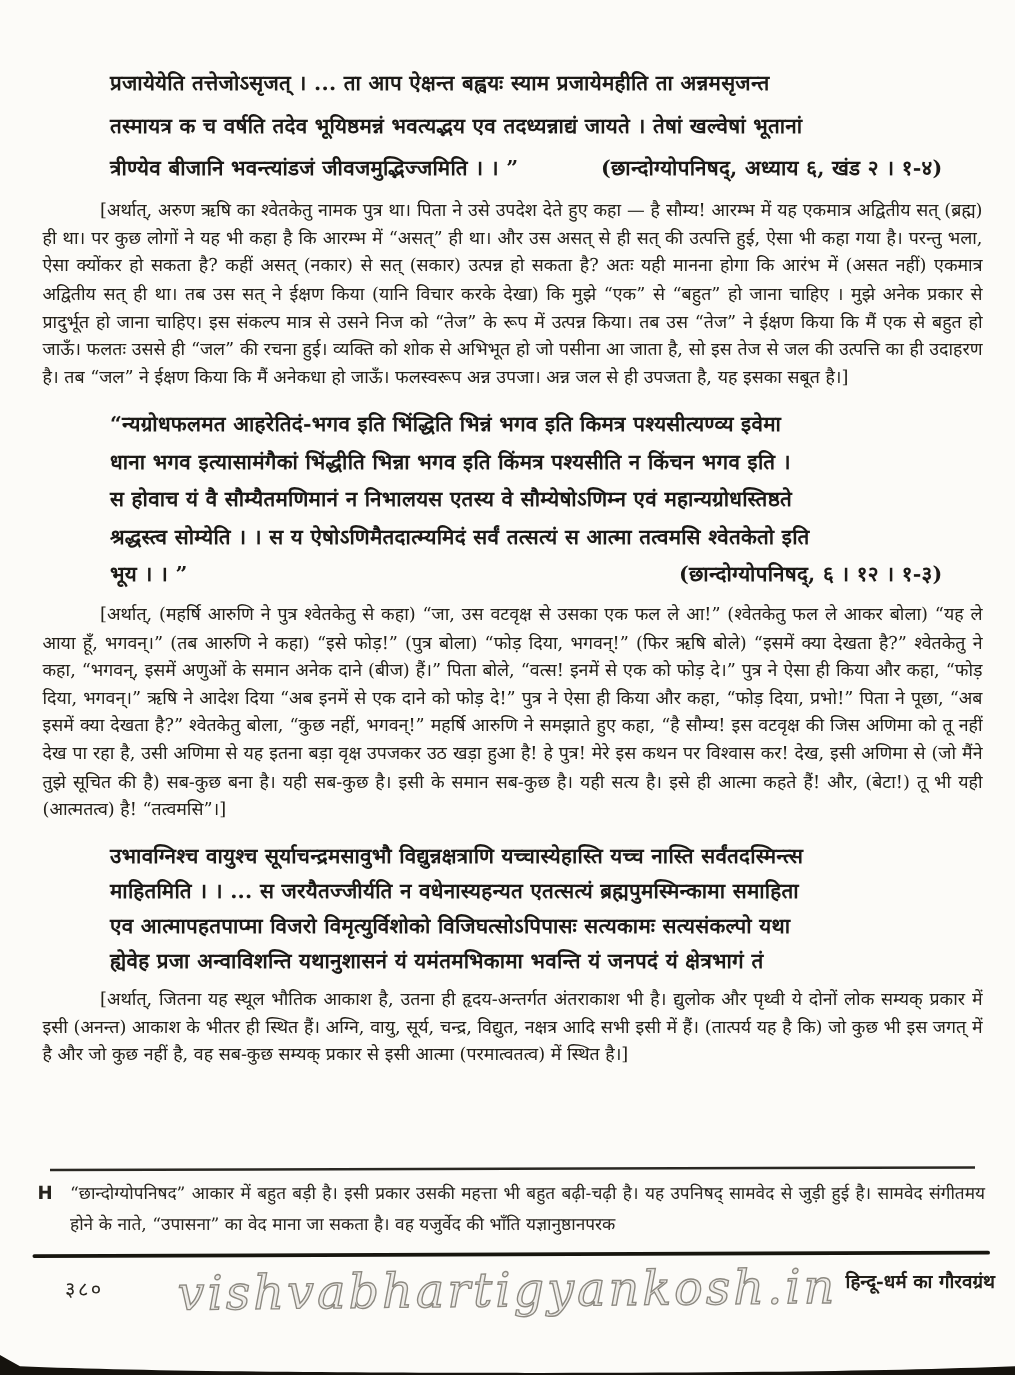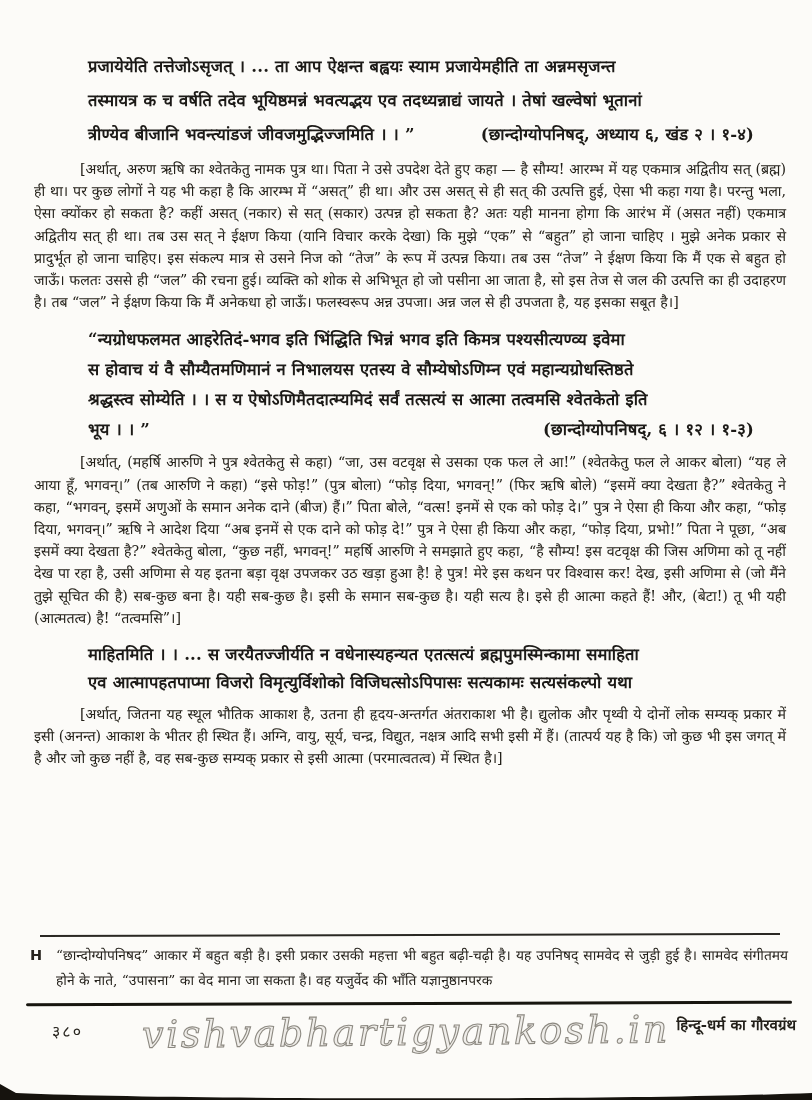--- a/index.html
+++ b/index.html
@@ -107,33 +107,36 @@
       <div class="vline vline-last">
         <span>त्रीण्येव बीजानि भवन्त्यांडजं जीवजमुद्भिज्जमिति । । ”</span>
         <span class="citation">(छान्दोग्योपनिषद्, अध्याय ६, खंड २ । १-४)</span>
       </div>
     </section>
 
     <p class="commentary">[अर्थात्, अरुण ऋषि का श्वेतकेतु नामक पुत्र था। पिता ने उसे उपदेश देते हुए कहा — है सौम्य! आरम्भ में यह एकमात्र अद्वितीय सत् (ब्रह्म) ही था। पर कुछ लोगों ने यह भी कहा है कि आरम्भ में “असत्” ही था। और उस असत् से ही सत् की उत्पत्ति हुई, ऐसा भी कहा गया है। परन्तु भला, ऐसा क्योंकर हो सकता है? कहीं असत् (नकार) से सत् (सकार) उत्पन्न हो सकता है? अतः यही मानना होगा कि आरंभ में (असत नहीं) एकमात्र अद्वितीय सत् ही था। तब उस सत् ने ईक्षण किया (यानि विचार करके देखा) कि मुझे “एक” से “बहुत” हो जाना चाहिए । मुझे अनेक प्रकार से प्रादुर्भूत हो जाना चाहिए। इस संकल्प मात्र से उसने निज को “तेज” के रूप में उत्पन्न किया। तब उस “तेज” ने ईक्षण किया कि मैं एक से बहुत हो जाऊँ। फलतः उससे ही “जल” की रचना हुई। व्यक्ति को शोक से अभिभूत हो जो पसीना आ जाता है, सो इस तेज से जल की उत्पत्ति का ही उदाहरण है। तब “जल” ने ईक्षण किया कि मैं अनेकधा हो जाऊँ। फलस्वरूप अन्न उपजा। अन्न जल से ही उपजता है, यह इसका सबूत है।]</p>
 
     <section class="verse verse-2">
       <div class="vline">“न्यग्रोधफलमत आहरेतिदं-भगव इति भिंद्धिति भिन्नं भगव इति किमत्र पश्यसीत्यण्व्य इवेमा</div>
+      <div class="vline">धाना भगव इत्यासामंगैकां भिंद्धीति भिन्ना भगव इति किंमत्र पश्यसीति न किंचन भगव इति ।</div>
       <div class="vline">स होवाच यं वै सौम्यैतमणिमानं न निभालयस एतस्य वे सौम्येषोऽणिम्न एवं महान्यग्रोधस्तिष्ठते</div>
       <div class="vline">श्रद्धस्त्व सोम्येति । । स य ऐषोऽणिमैतदात्म्यमिदं सर्वं तत्सत्यं स आत्मा तत्वमसि श्वेतकेतो इति</div>
       <div class="vline vline-last">
         <span>भूय । । ”</span>
         <span class="citation">(छान्दोग्योपनिषद्, ६ । १२ । १-३)</span>
       </div>
     </section>
 
     <p class="commentary">[अर्थात्, (महर्षि आरुणि ने पुत्र श्वेतकेतु से कहा) “जा, उस वटवृक्ष से उसका एक फल ले आ!” (श्वेतकेतु फल ले आकर बोला) “यह ले आया हूँ, भगवन्।” (तब आरुणि ने कहा) “इसे फोड़!” (पुत्र बोला) “फोड़ दिया, भगवन्!” (फिर ऋषि बोले) “इसमें क्या देखता है?” श्वेतकेतु ने कहा, “भगवन्, इसमें अणुओं के समान अनेक दाने (बीज) हैं।” पिता बोले, “वत्स! इनमें से एक को फोड़ दे।” पुत्र ने ऐसा ही किया और कहा, “फोड़ दिया, भगवन्।” ऋषि ने आदेश दिया “अब इनमें से एक दाने को फोड़ दे!” पुत्र ने ऐसा ही किया और कहा, “फोड़ दिया, प्रभो!” पिता ने पूछा, “अब इसमें क्या देखता है?” श्वेतकेतु बोला, “कुछ नहीं, भगवन्!” महर्षि आरुणि ने समझाते हुए कहा, “है सौम्य! इस वटवृक्ष की जिस अणिमा को तू नहीं देख पा रहा है, उसी अणिमा से यह इतना बड़ा वृक्ष उपजकर उठ खड़ा हुआ है! हे पुत्र! मेरे इस कथन पर विश्वास कर! देख, इसी अणिमा से (जो मैंने तुझे सूचित की है) सब-कुछ बना है। यही सब-कुछ है। इसी के समान सब-कुछ है। यही सत्य है। इसे ही आत्मा कहते हैं! और, (बेटा!) तू भी यही (आत्मतत्व) है! “तत्वमसि”।]</p>
 
     <section class="verse verse-3">
+      <div class="vline">उभावग्निश्च वायुश्च सूर्याचन्द्रमसावुभौ विद्युन्नक्षत्राणि यच्चास्येहास्ति यच्च नास्ति सर्वंतदस्मिन्त्स</div>
       <div class="vline">माहितमिति । । ... स जरयैतज्जीर्यति न वधेनास्यहन्यत एतत्सत्यं ब्रह्मपुमस्मिन्कामा समाहिता</div>
       <div class="vline">एव आत्मापहतपाप्मा विजरो विमृत्युर्विशोको विजिघत्सोऽपिपासः सत्यकामः सत्यसंकल्पो यथा</div>
+      <div class="vline">ह्येवेह प्रजा अन्वाविशन्ति यथानुशासनं यं यमंतमभिकामा भवन्ति यं जनपदं यं क्षेत्रभागं तं</div>
     </section>
 
     <p class="commentary">[अर्थात्, जितना यह स्थूल भौतिक आकाश है, उतना ही हृदय-अन्तर्गत अंतराकाश भी है। द्युलोक और पृथ्वी ये दोनों लोक सम्यक् प्रकार में इसी (अनन्त) आकाश के भीतर ही स्थित हैं। अग्नि, वायु, सूर्य, चन्द्र, विद्युत, नक्षत्र आदि सभी इसी में हैं। (तात्पर्य यह है कि) जो कुछ भी इस जगत् में है और जो कुछ नहीं है, वह सब-कुछ सम्यक् प्रकार से इसी आत्मा (परमात्वतत्व) में स्थित है।]</p>
 
   </div>
 
   <div class="footnote-block">
     <div class="fn-rule"></div>
     <div class="footnote">
       <span class="fn-marker">H</span>

